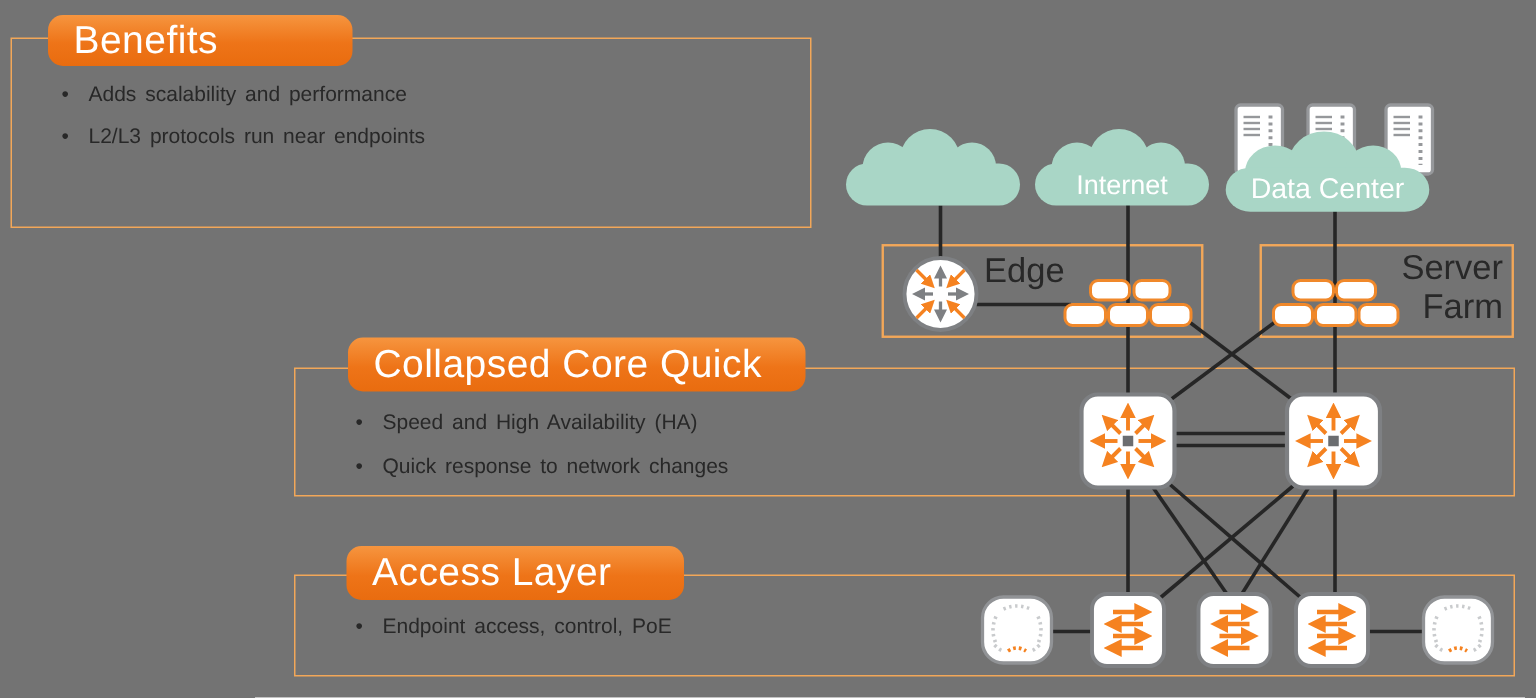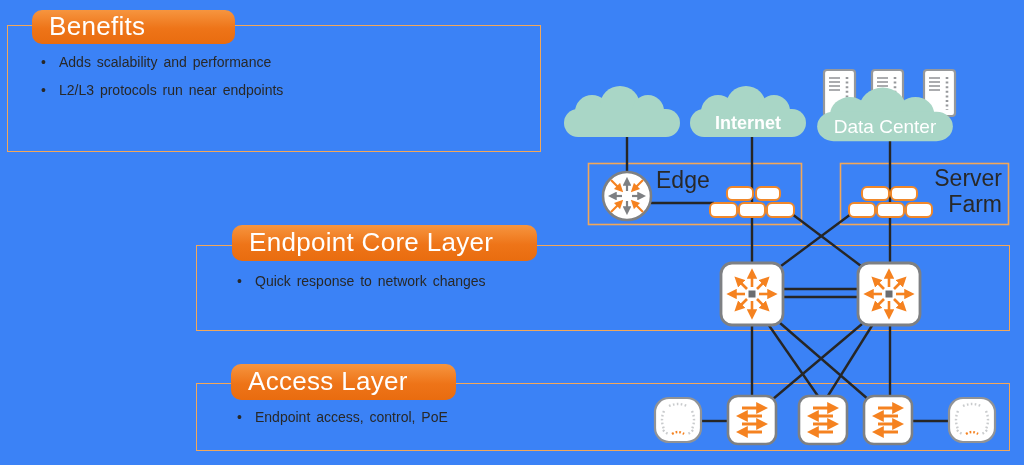--- a/index.html
+++ b/index.html
@@ -1,17 +1,17 @@
 <!DOCTYPE html>
 <html><head>
 <meta charset="utf-8">
 <style>
   html,body{margin:0;padding:0;background:#ffffff;}
   #stage{
-    position:relative;width:1024px;height:465px;background:#3b82f6;overflow:hidden;
+    position:relative;width:1024px;height:465px;background:#737373;overflow:hidden;
     font-family:"Liberation Sans", sans-serif;color:#282828;
   }
   
   .panel{position:absolute;border:1.6px solid #F2A759;background:transparent;box-sizing:border-box;z-index:1;}
   #p-benefits{left:7px;top:25px;width:534px;height:127px;}
   #p-core{left:196px;top:245px;width:814px;height:86px;}
   #p-access{left:196px;top:383px;width:814px;height:68px;}
   .badge{
     position:absolute;display:flex;align-items:center;box-sizing:border-box;
     background:linear-gradient(180deg,#F6953F 0%,#EE7418 55%,#E96C0F 100%);
@@ -31,41 +31,42 @@
   .panel li::before{content:"\2022";position:absolute;left:0;top:0;}
   
   #net{position:absolute;left:0;top:0;z-index:5;pointer-events:none;}
   .wire line{stroke:#262626;stroke-width:2.4;}
   .zone{fill:none;stroke:#F2A759;stroke-width:1.6;}
   .stack rect{fill:#ffffff;stroke:#F0882A;stroke-width:2;}
   
   .lbl{position:absolute;z-index:10;}
   .cloud-lbl{color:#ffffff;font-size:18px;text-align:center;}
   #lbl-wan{left:552px;top:113px;width:140px;}
-  #lbl-internet{left:678px;top:113px;width:140px;font-weight:bold;}
+  #lbl-internet{left:678px;top:113px;width:140px;}
   #lbl-dc{left:810px;top:116px;width:150px;font-size:19px;}
   #lbl-edge{left:656px;top:167px;font-size:23px;}
   #lbl-farm{left:924px;top:165px;width:78px;text-align:right;font-size:23px;line-height:26px;}
 </style>
 </head>
 <body>
 
 <div id="stage">
 
   <section class="panel" id="p-benefits">
     <div class="badge">Benefits</div>
     <ul>
       <li>Adds scalability and performance</li>
       <li>L2/L3 protocols run near endpoints</li>
     </ul>
   </section>
 
   <section class="panel" id="p-core">
-    <div class="badge">Endpoint Core Layer</div>
+    <div class="badge">Collapsed Core Quick</div>
     <ul>
+      <li>Speed and High Availability (HA)</li>
       <li>Quick response to network changes</li>
     </ul>
   </section>
 
   <section class="panel" id="p-access">
     <div class="badge">Access Layer</div>
     <ul>
       <li>Endpoint access, control, PoE</li>
     </ul>
   </section>

